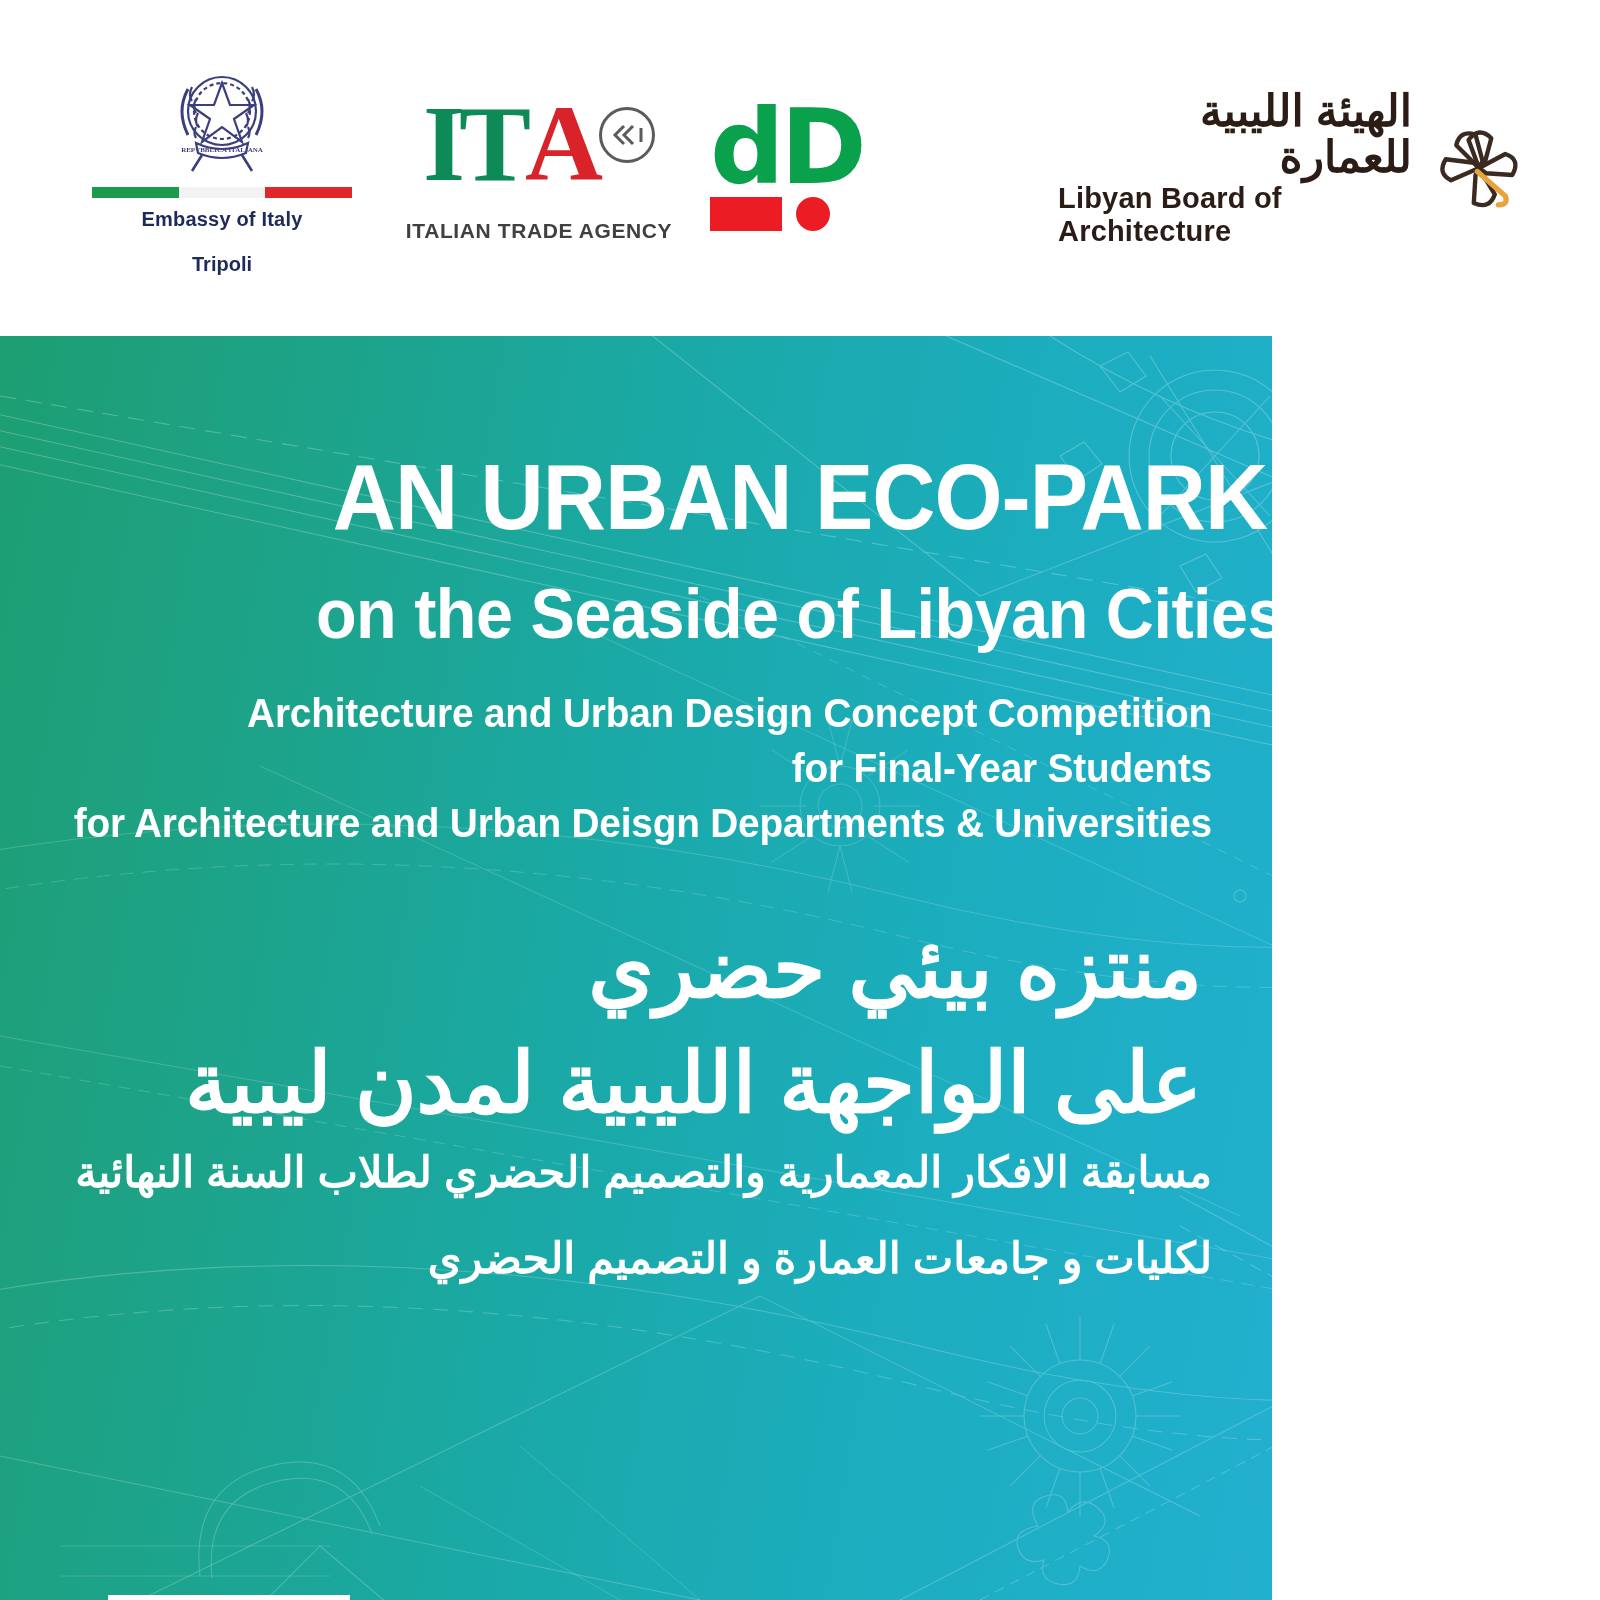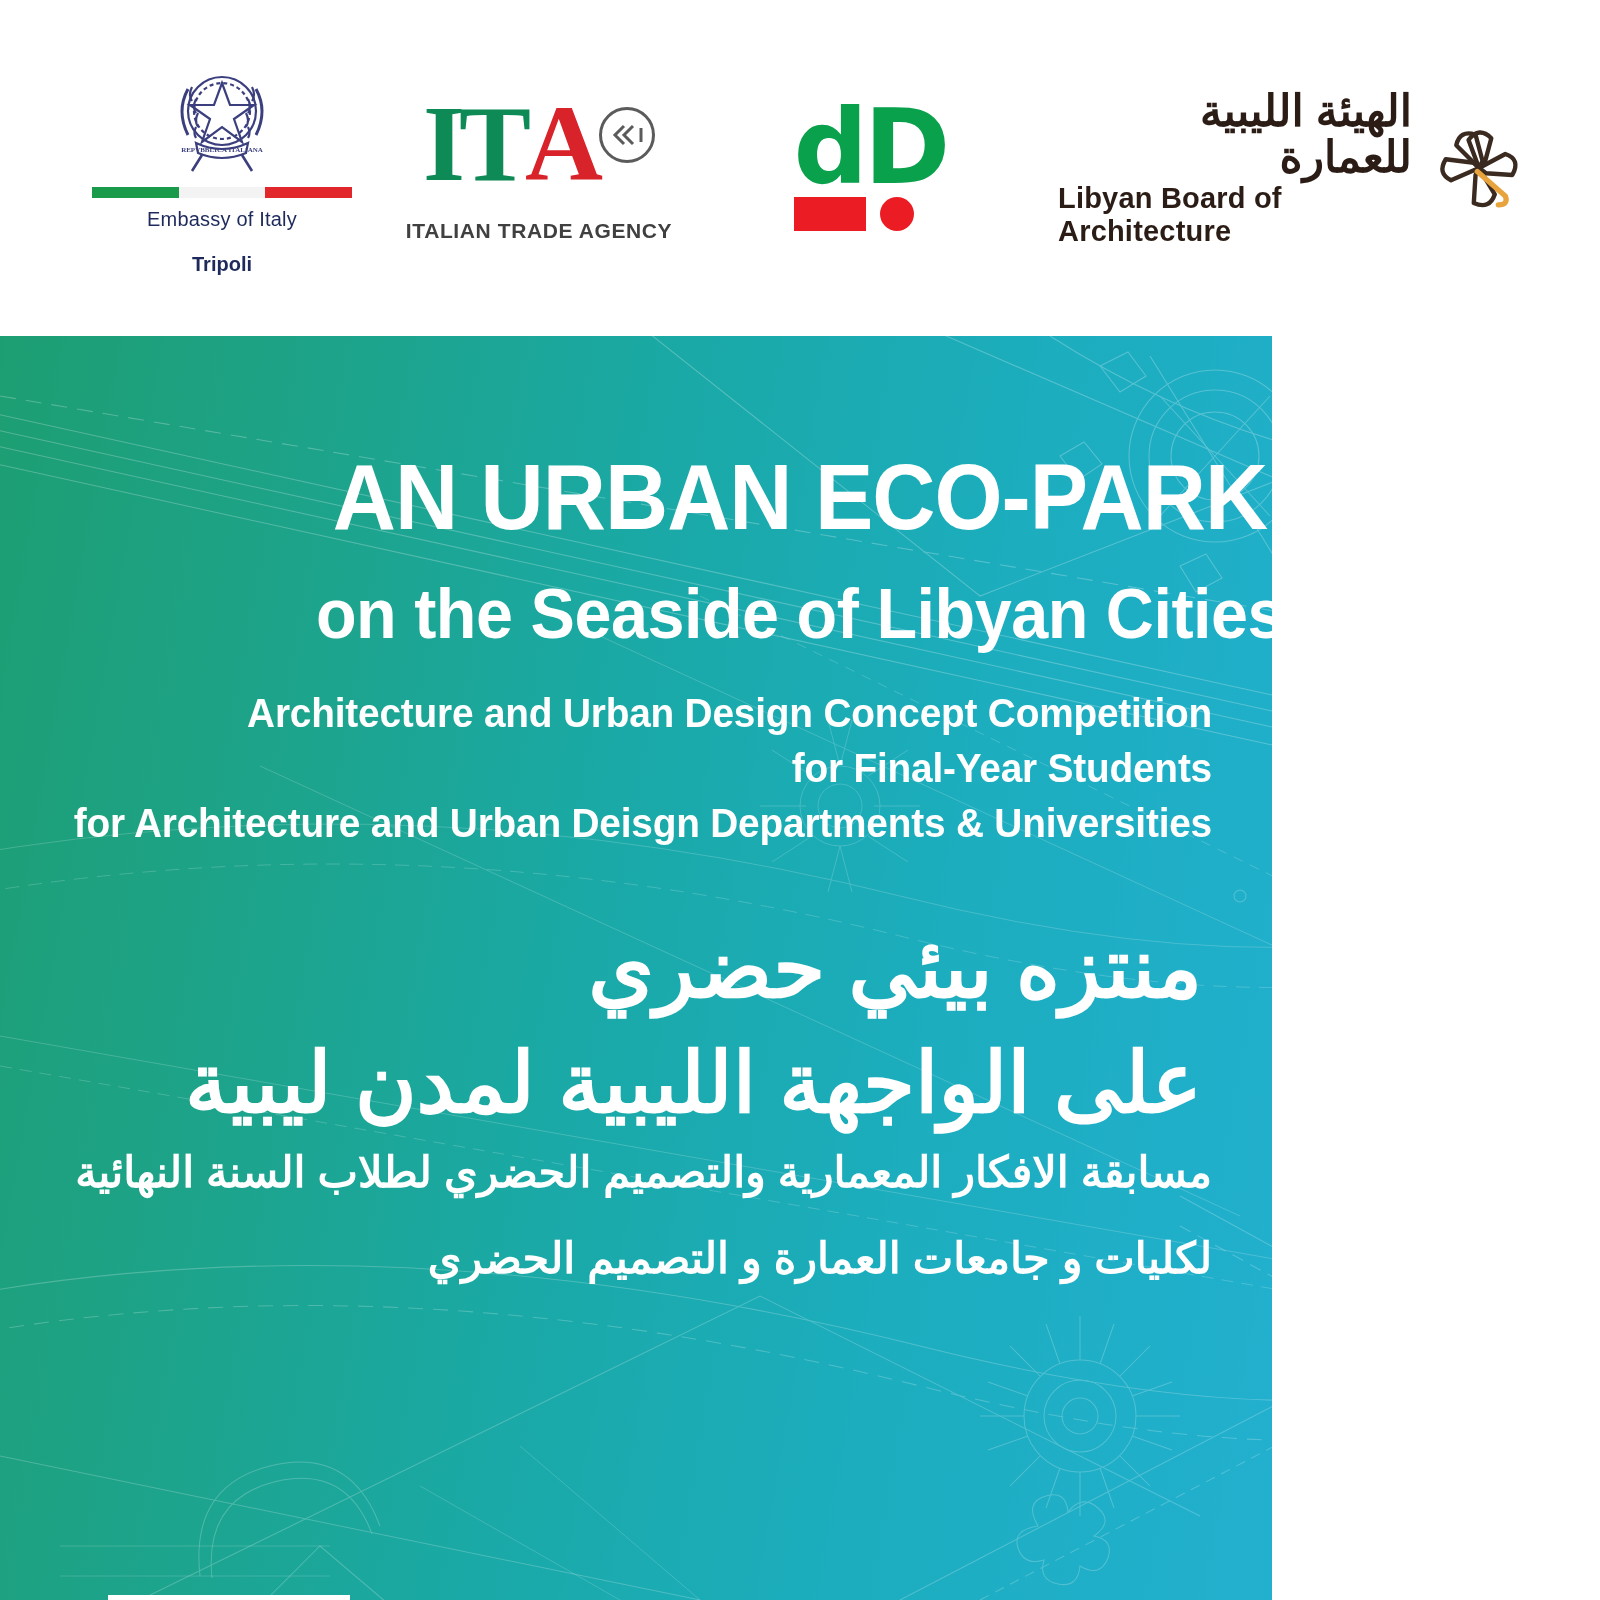--- a/index.html
+++ b/index.html
@@ -20,35 +20,35 @@
   .logo-slot{display:flex;flex-direction:column;align-items:center;justify-content:center;}
 
   
   .emb{width:300px;}
   .emb-emblem{width:120px;height:118px;margin:0 auto;display:block;}
   .emb-flag{width:260px;height:11px;margin:10px auto 9px auto;display:flex;}
   .emb-flag i{flex:1;display:block;}
   .emb-flag .g{background:#1a9a4b;}
   .emb-flag .w{background:#f3f3f3;}
   .emb-flag .r{background:#e1262c;}
-  .emb-t1{font-size:20px;font-weight:normal;color:#1d2a5b;letter-spacing:.2px;line-height:1.25;text-align:center;}
+  .emb-t1{font-size:20px;font-weight:bold;color:#1d2a5b;letter-spacing:.2px;line-height:1.25;text-align:center;}
   .emb-t2{font-size:20px;font-weight:bold;color:#1d2a5b;line-height:1.25;text-align:center;margin-top:20px;}
 
   
   .ita{width:290px;margin-left:22px;}
   .ita-mark{display:flex;align-items:flex-start;justify-content:center;height:110px;}
   .ita-letters{font-family:"Liberation Serif", serif;font-size:108px;line-height:.95;font-weight:bold;letter-spacing:-6px;display:flex;}
   .ita-letters .gr{color:#0e8a57;}
   .ita-letters .rd{color:#d8232a;}
   .ita-circle{width:50px;height:50px;border:3px solid #5b5b5b;border-radius:50%;margin-left:2px;margin-top:14px;
     display:flex;align-items:center;justify-content:center;}
   .ita-sub{margin-top:16px;font-size:21px;font-weight:bold;color:#404040;letter-spacing:.6px;text-align:left;}
 
   
-  .idd{width:320px;margin-left:26px;display:flex;flex-direction:row;align-items:flex-start;gap:14px;}
+  .idd{width:320px;margin-left:26px;display:flex;flex-direction:column;align-items:flex-start;gap:14px;}
   .idd-mark{display:flex;flex-direction:column;align-items:flex-start;}
   .idd-dd{font-family:"DejaVu Sans", sans-serif;font-weight:bold;font-size:104px;line-height:.82;color:#09a14b;letter-spacing:-4px;}
   .idd-row{display:flex;align-items:center;gap:14px;margin-top:6px;}
   .idd-bar{width:72px;height:34px;background:#ec1c24;}
   .idd-dot{width:34px;height:34px;border-radius:50%;background:#ec1c24;}
   .idd-text{font-size:36px;font-weight:bold;line-height:1.02;color:#3a3a3c;letter-spacing:-.5px;padding-top:4px;}
 
   
   .lba{width:470px;margin-left:28px;display:flex;flex-direction:row;align-items:center;gap:18px;}
   .lba-texts{display:flex;flex-direction:column;align-items:flex-end;}

